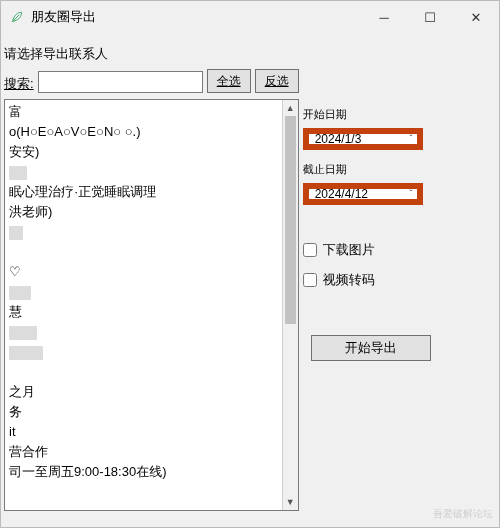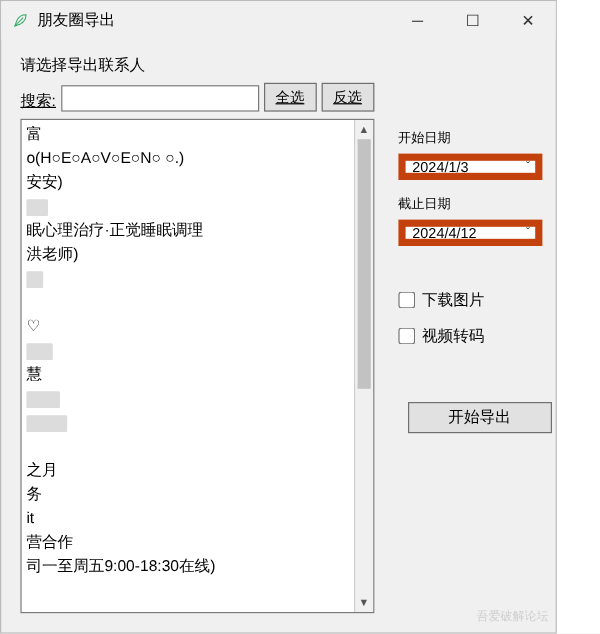--- a/index.html
+++ b/index.html
@@ -4,21 +4,21 @@
 <style>
   * { box-sizing: border-box; }
   body {
     margin: 0;
     font-family: "Microsoft YaHei", "SimSun", sans-serif;
     font-size: 13px;
     background: #fff;
     color: #000;
   }
   .window {
-    width: 464px;
+    width: 500px;
     height: 528px;
     background: #f0f0f0;
     border: 1px solid #bbb;
     display: flex;
     flex-direction: column;
     position: relative;
   }
   .titlebar {
     height: 32px;
     display: flex;
@@ -33,23 +33,23 @@
   .titlebar .title { flex: 0 0 auto; font-size: 13px; }
   .titlebar .spacer { flex: 1; }
   .tb-btn {
     width: 46px; height: 32px;
     display: flex; align-items: center; justify-content: center;
     font-size: 13px; color: #333;
     font-family: "Segoe UI Symbol", sans-serif;
   }
   .content {
     flex: 1;
-    padding: 12px 16px 16px 16px;
+    padding: 12px 16px 16px 3px;
     display: flex;
-    gap: 20px;
+    gap: 4px;
     overflow: hidden;
   }
   .left {
     flex: 0 0 280px;
     display: flex; flex-direction: column;
   }
   .group-label {
     font-size: 13px;
     margin-bottom: 6px;
     color: #000;

